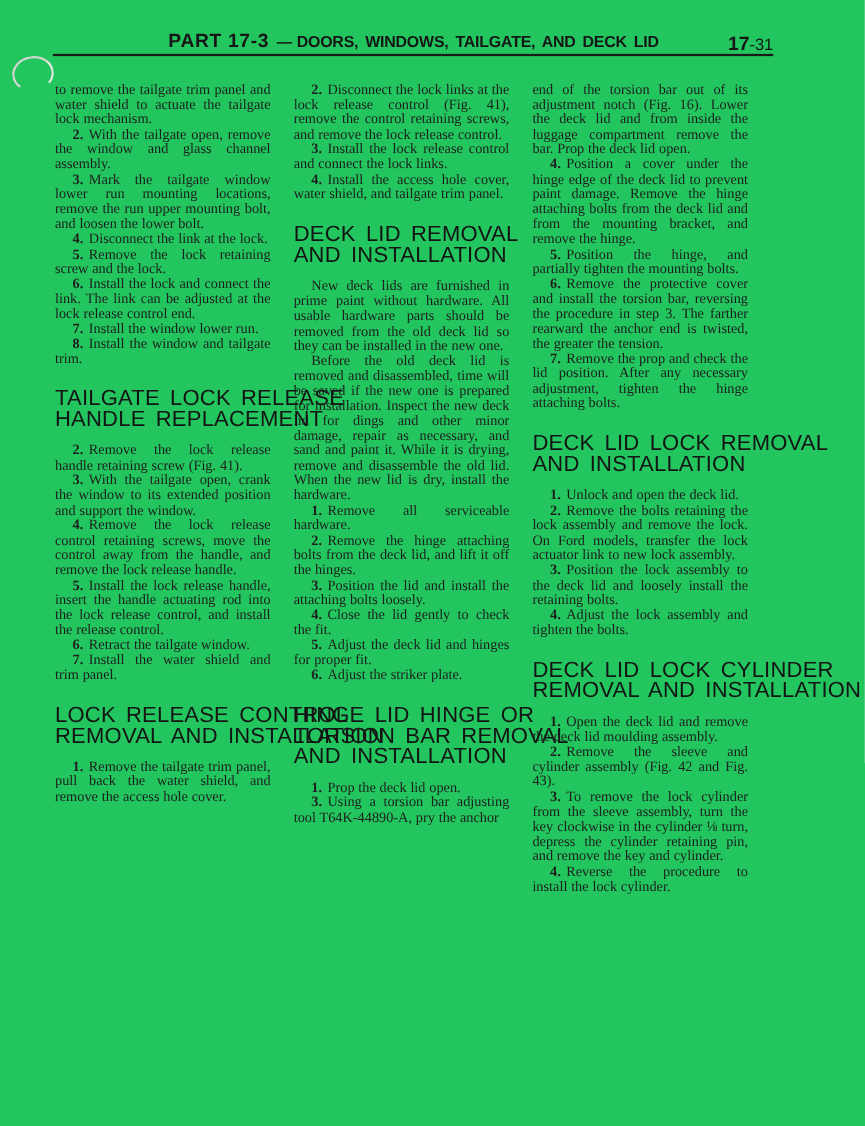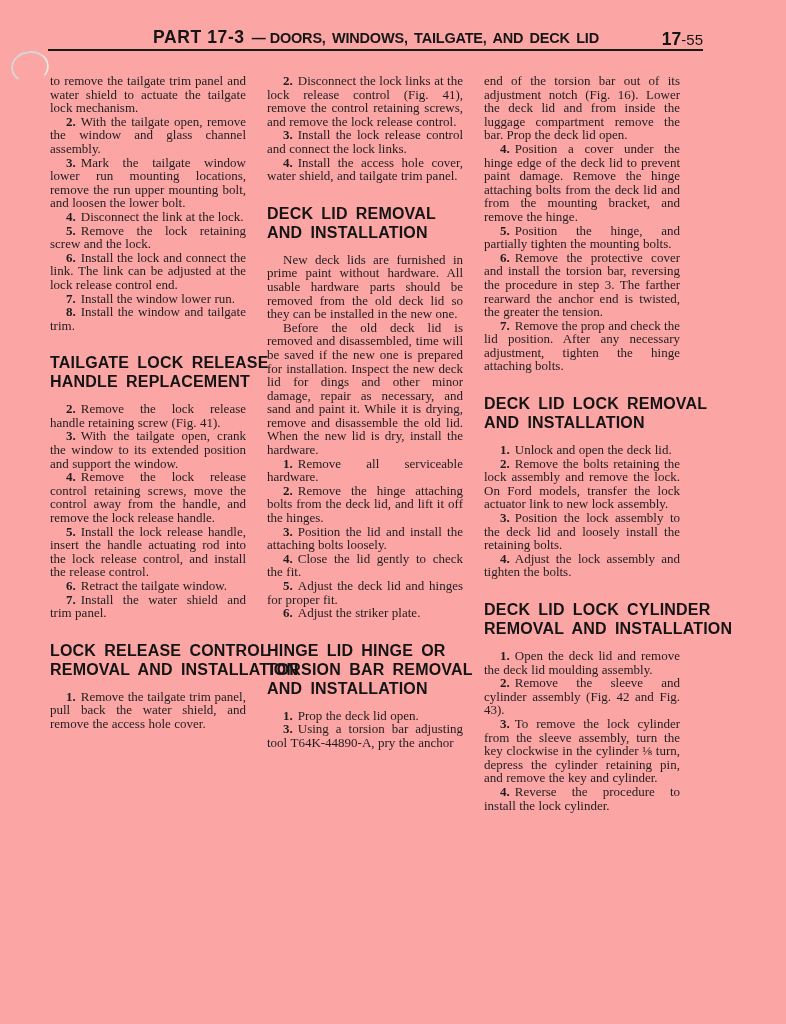--- a/index.html
+++ b/index.html
@@ -4,21 +4,21 @@
 <style>
   html, body { margin: 0; padding: 0; }
   body {
     width: 786px; height: 1024px;
     background: #f4f4f2;
     font-family: "Liberation Serif", "DejaVu Serif", serif;
   }
   .page {
     position: relative;
     width: 786px; height: 1024px;
-    background: #fca5a5;
+    background: #22c55e;
     color: #1e1e1e;
     overflow: hidden;
   }
   
   .scan-arc {
     position: absolute; left: 11px; top: 51px;
     width: 34px; height: 28px;
     border: 2px solid #d6d6d3;
     border-bottom-color: transparent;
     border-right-color: #e6e6e3;
@@ -60,39 +60,39 @@
     font-size: 13px; line-height: 13.6px;
     text-align: justify;
     hyphens: auto; -webkit-hyphens: auto;
     word-spacing: 0.2px;
   }
   .para.indent { text-indent: 16px; }
   .stepnum { padding-right: 5px; }
   .sec-heading {
     margin: 21px 0 11px 0;
     font-family: "Liberation Sans", "DejaVu Sans", sans-serif;
-    font-weight: 700; font-size: 16px; line-height: 19px;
+    font-weight: 400; font-size: 20px; line-height: 19px;
     letter-spacing: 0.2px; word-spacing: 3.5px;
     color: #141414;
   }
   .sec-heading div { white-space: nowrap; }
 </style>
 </head>
 <body>
 
 <div class="page">
 
   <div class="scan-arc"></div>
 
   <div class="masthead">
     <span class="part-label">PART 17-3</span><span class="head-sep">—</span><span class="head-title">DOORS, WINDOWS, TAILGATE, AND DECK LID</span>
   </div>
 
   <div class="pagenum">
-    <span class="pn-bold">17</span><span class="pn-rest">-55</span>
+    <span class="pn-bold">17</span><span class="pn-rest">-31</span>
   </div>
 
   <div class="head-rule"></div>
 
   <div class="columns">
     <div class="col">
         <p class="para">to remove the tailgate trim panel and water shield to actuate the tailgate lock mechanism.</p>
         <p class="para indent"><b class="stepnum">2.</b>With the tailgate open, remove the window and glass channel assembly.</p>
         <p class="para indent"><b class="stepnum">3.</b>Mark the tailgate window lower run mounting locations, remove the run upper mounting bolt, and loosen the lower bolt.</p>
         <p class="para indent"><b class="stepnum">4.</b>Disconnect the link at the lock.</p>

